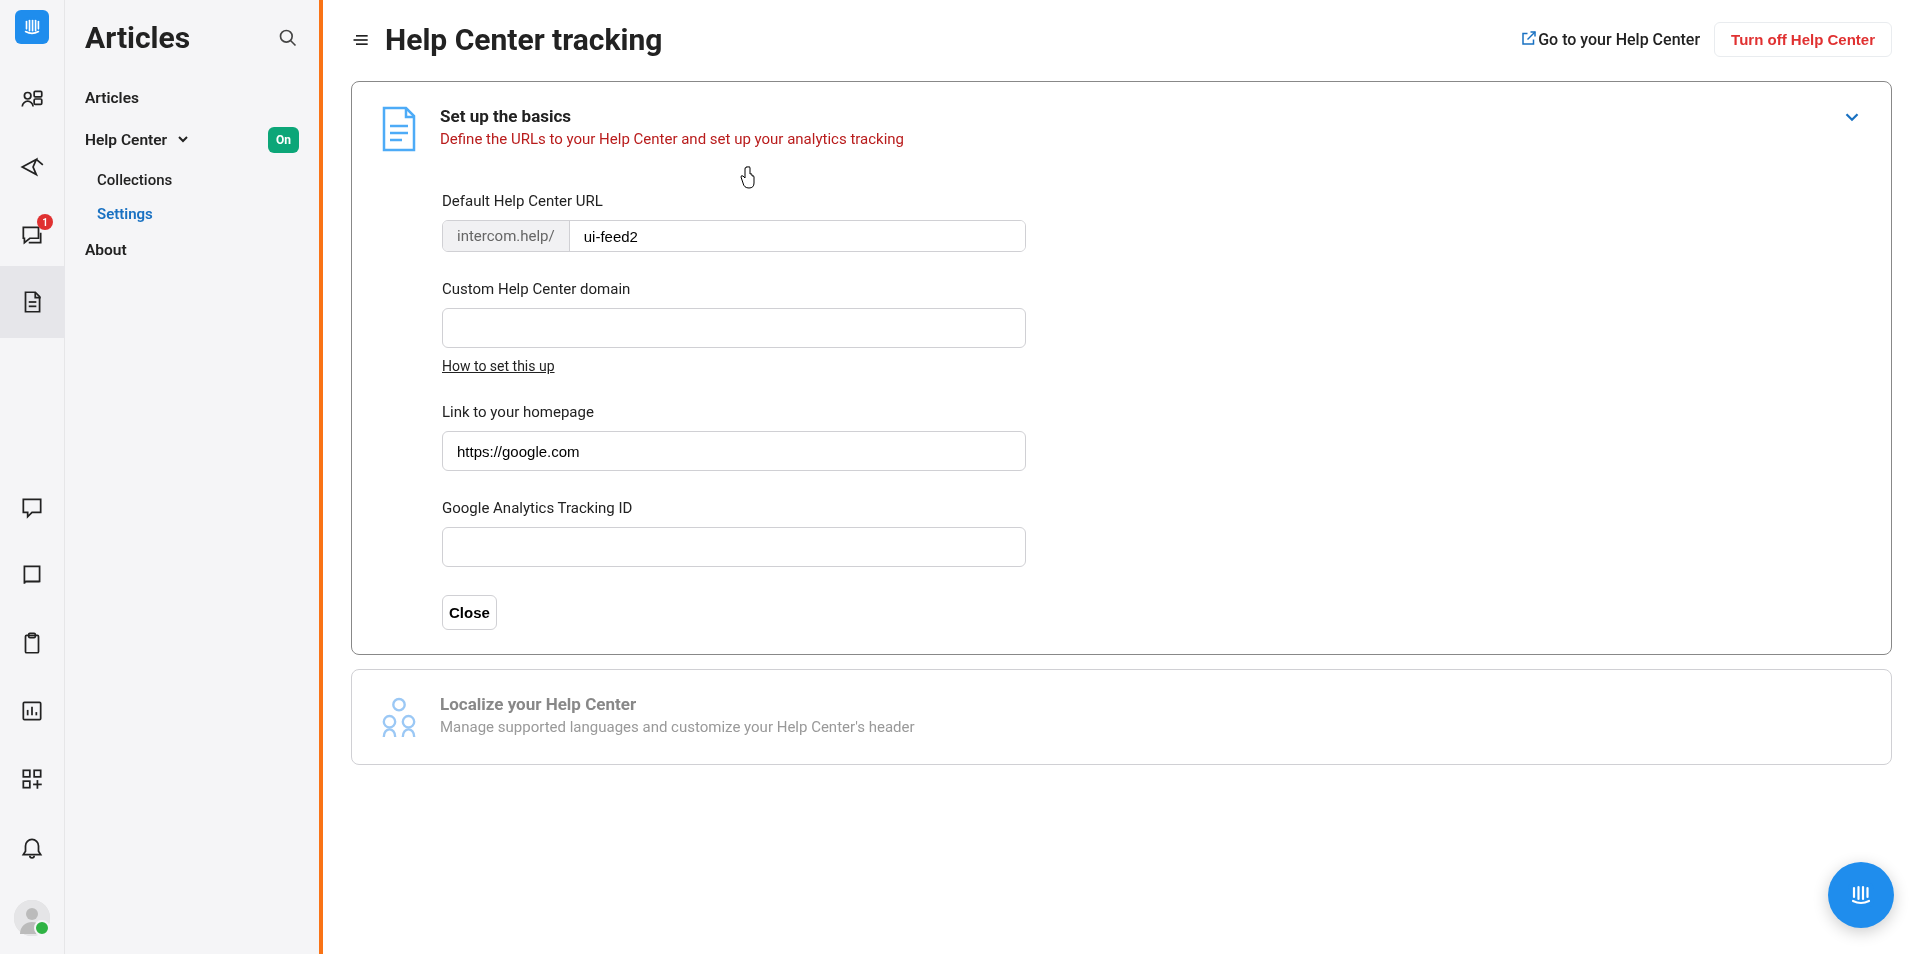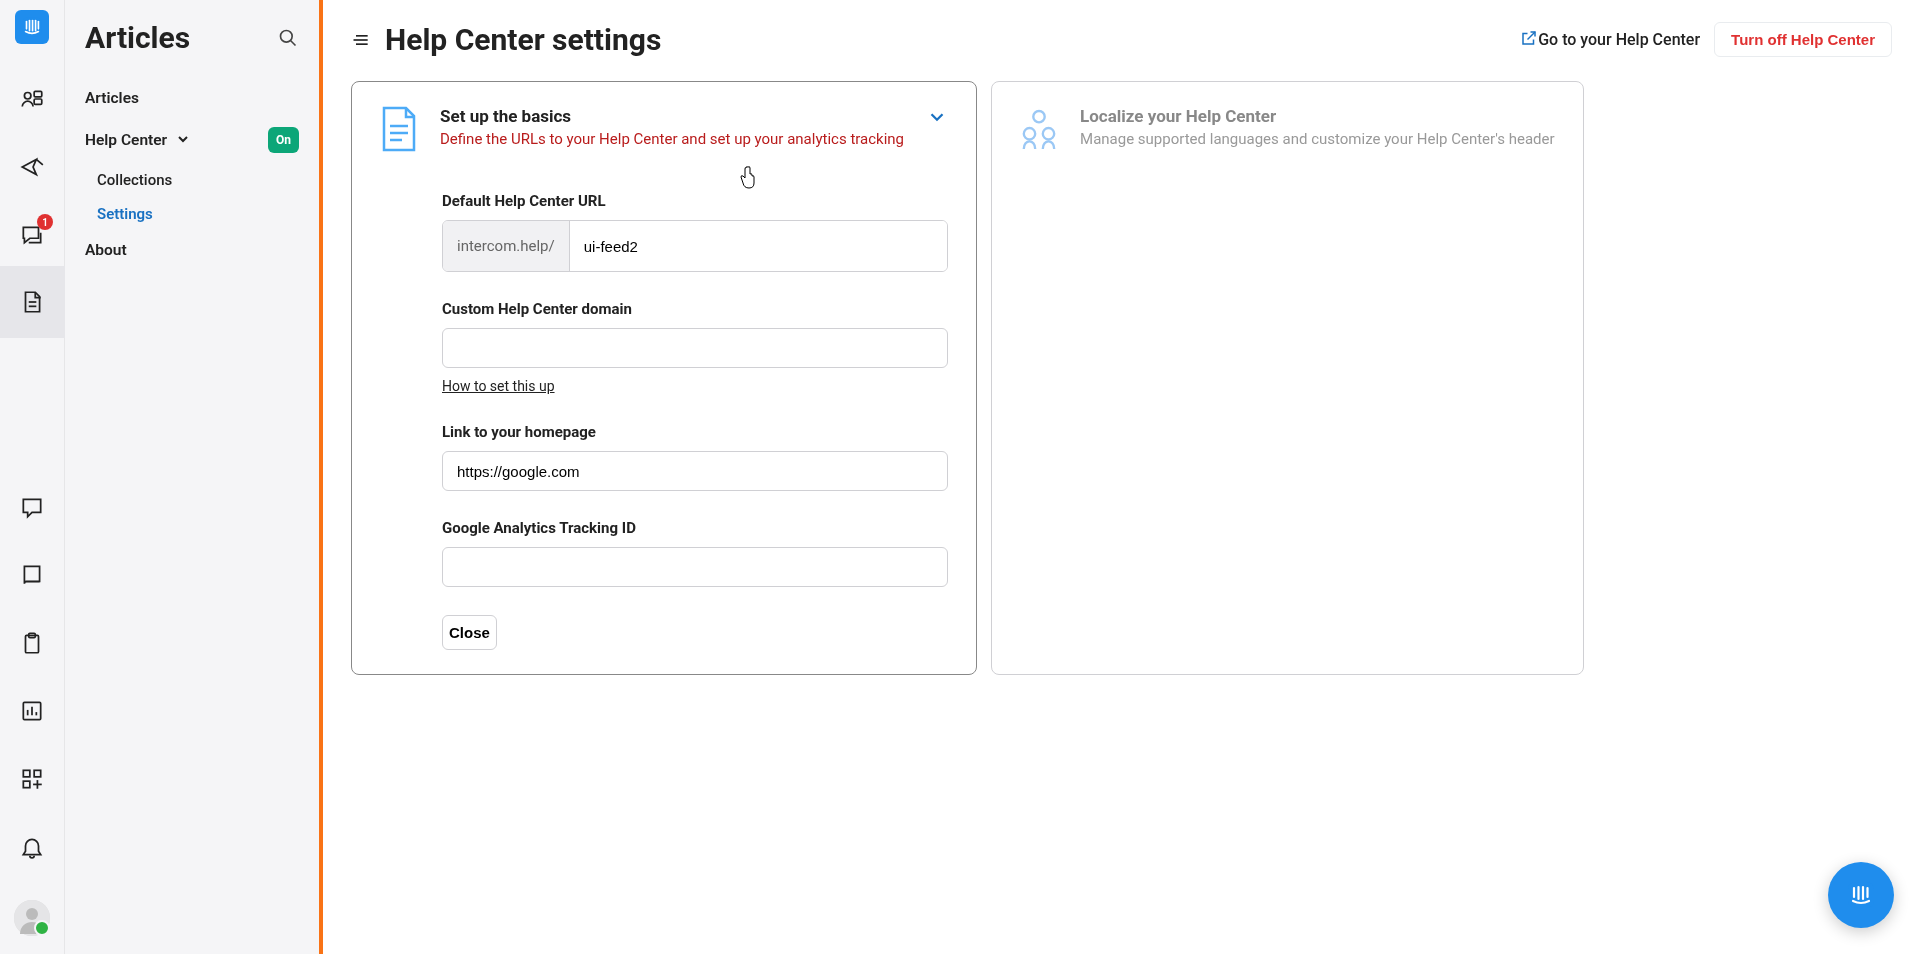--- a/index.html
+++ b/index.html
@@ -59,37 +59,37 @@
 }
 .hamburger { width:20px; height:20px; cursor:pointer; display:flex; align-items:center; justify-content:center; }
 .hamburger svg { width:20px; height:20px; stroke:#222; fill:none; stroke-width:2; }
 .page-title { font-size: 30px; font-weight: 700; flex:1; }
 .ext-link { display:flex; align-items:center; gap:0; font-size:16px; color:#222; cursor:pointer; font-weight:500; }
 .ext-link svg { width:18px; height:18px; stroke:#1971c2; fill:none; stroke-width:2; }
 .btn-outline-red {
   border: 1.5px solid #e9ecef; color: #e03131; background:#fff;
   padding: 8px 16px; border-radius: 6px; font-size: 15px; font-weight:600; cursor:pointer;
 }
-.content { padding: 0 28px 28px 28px; overflow-y:auto; display:flex; flex-direction:row; gap:14px; }
+.content { padding: 0 28px 28px 28px; overflow-y:auto; display:flex; flex-direction:column; gap:14px; }
 
 .card {
   border: 1.5px solid #d0d0d4; border-radius: 8px; padding: 24px 28px;
 }
 .card.active { border-color: #888; }
 .card-head { display:flex; align-items:flex-start; gap: 22px; cursor:pointer; }
 .card-icon { width:38px; height:46px; flex-shrink:0; }
 .card-icon svg { width:100%; height:100%; }
 .card-titles { flex:1; }
 .card-title { font-size: 17px; font-weight: 700; margin-bottom: 4px; }
 .card-sub { font-size: 15px; color: #b91c1c; }
 .card-chev svg { width:22px; height:22px; stroke:#1971c2; fill:none; stroke-width:2.5; }
 .card-body { padding: 40px 0 0 62px; }
 .field { margin-bottom: 28px; max-width: 584px; }
-.field-label { font-size: 15px; font-weight: 700; margin-bottom: 10px; display:block; }
-.input-group { display:flex; border:1.5px solid #d0d0d4; border-radius:6px; overflow:hidden; height:52px; }
+.field-label { font-size: 15px; font-weight: 400; margin-bottom: 10px; display:block; }
+.input-group { display:flex; border:1.5px solid #d0d0d4; border-radius:6px; overflow:hidden; height:32px; }
 .input-prefix { background:#f1f1f3; color:#666; padding: 0 14px; display:flex; align-items:center; font-size:15px; border-right:1.5px solid #d0d0d4; }
 .input-group input { flex:1; border:none; padding: 0 14px; font-size:15px; outline:none; height:100%; }
 .input-plain { width:100%; border:1.5px solid #d0d0d4; border-radius:6px; height:40px; padding:0 14px; font-size:15px; outline:none; }
 .help-link { font-size:14px; color:#222; text-decoration:underline; cursor:pointer; margin-top:10px; display:inline-block; }
 .btn-outline {
   border:1.5px solid #d0d0d4; background:#fff; padding: 8px 6px; border-radius:6px;
   font-size:15px; font-weight:600; cursor:pointer;
 }
 
 
@@ -239,21 +239,21 @@
 
   <div class="main">
     <div class="header">
       <div class="hamburger">
         <svg viewBox="0 0 24 24">
             <line x1="6" y1="7" x2="20" y2="7"></line>
             <line x1="3" y1="12" x2="20" y2="12"></line>
             <line x1="6" y1="17" x2="20" y2="17"></line>
           </svg>
       </div>
-      <div class="page-title">Help Center settings</div>
+      <div class="page-title">Help Center tracking</div>
       <div class="ext-link">
         <span><svg viewBox="0 0 24 24">
               <path d="M14 4h6v6"></path>
               <path d="M20 4L10 14"></path>
               <path d="M18 14v6H4V6h6"></path>
             </svg></span>
         <span>Go to your Help Center</span>
       </div>
       <button class="btn-outline-red">Turn off Help Center</button>
     </div>

